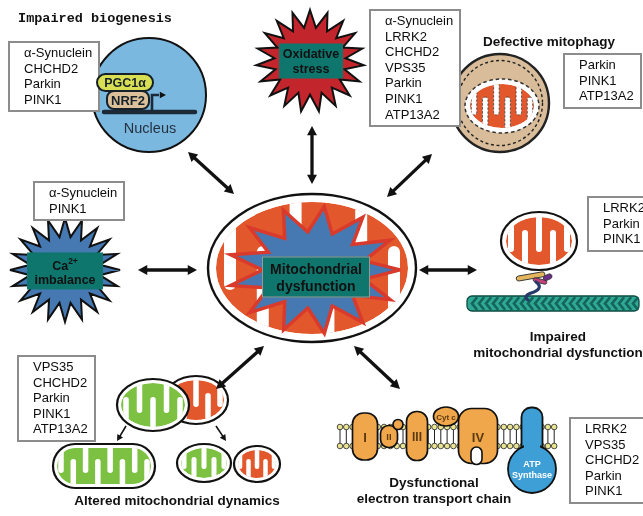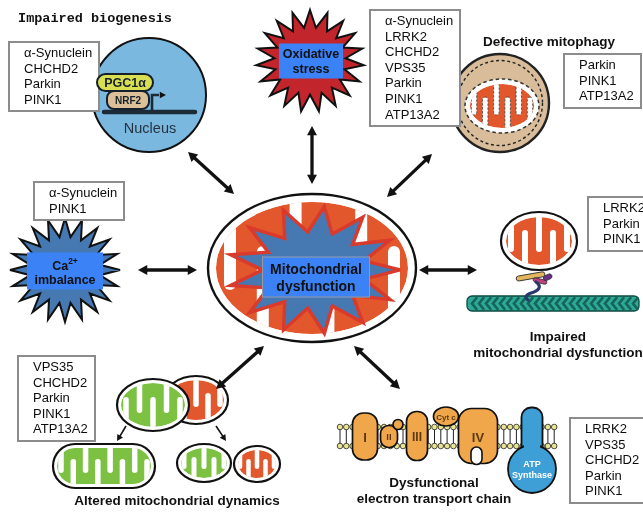--- a/index.html
+++ b/index.html
@@ -18,34 +18,34 @@
   }
 
   .gene-box {
     position:absolute; z-index:3; background:#fff;
     border:2px solid #8c8c8c; padding:2px 6px 3px 14px;
     font-size:13px; line-height:15.6px; color:#0d0d0d; white-space:nowrap;
   }
 
   .burst-label {
     position:absolute; z-index:3; transform:translate(-50%,-50%);
-    background:#3b82f6; text-align:center; font-weight:bold; color:#111;
+    background:#0f766e; text-align:center; font-weight:bold; color:#111;
   }
   #ox-label { left:311px; top:61px; width:64px; font-size:12.5px; line-height:14.5px; padding:3px 0; }
   #ca-label { left:65px; top:271px; width:76px; font-size:12.5px; line-height:14.5px; padding:2px 0; }
   #ca-label sup { font-size:8.5px; }
   #center-label { left:316px; top:277px; width:100px; font-size:14px; line-height:16.5px;
                   border:1px solid #999; padding:3px 3px; }
 
   .pill {
     position:absolute; z-index:3; display:flex; align-items:center; justify-content:center;
     font-weight:bold; color:#15202b; border:2px solid #15202b; box-sizing:border-box;
   }
   #pgc1a { left:96px; top:73px; width:58px; height:19px; border-radius:10px; font-size:12.5px; }
-  #nrf2  { left:106px; top:90px; width:44px; height:20px; border-radius:8px; font-size:10px; }
+  #nrf2  { left:106px; top:90px; width:44px; height:20px; border-radius:8px; font-size:13px; }
 
   #nucleus-label { position:absolute; z-index:3; left:150px; top:120px; transform:translateX(-50%);
                    font-size:14.5px; color:#243240; }
 
   .etc-num  { font-weight:bold; fill:#5c3a10; text-anchor:middle; }
   .etc-atp  { font-weight:bold; fill:#ffffff; text-anchor:middle; font-size:9px; }
 </style>
 </head>
 <body>
 

